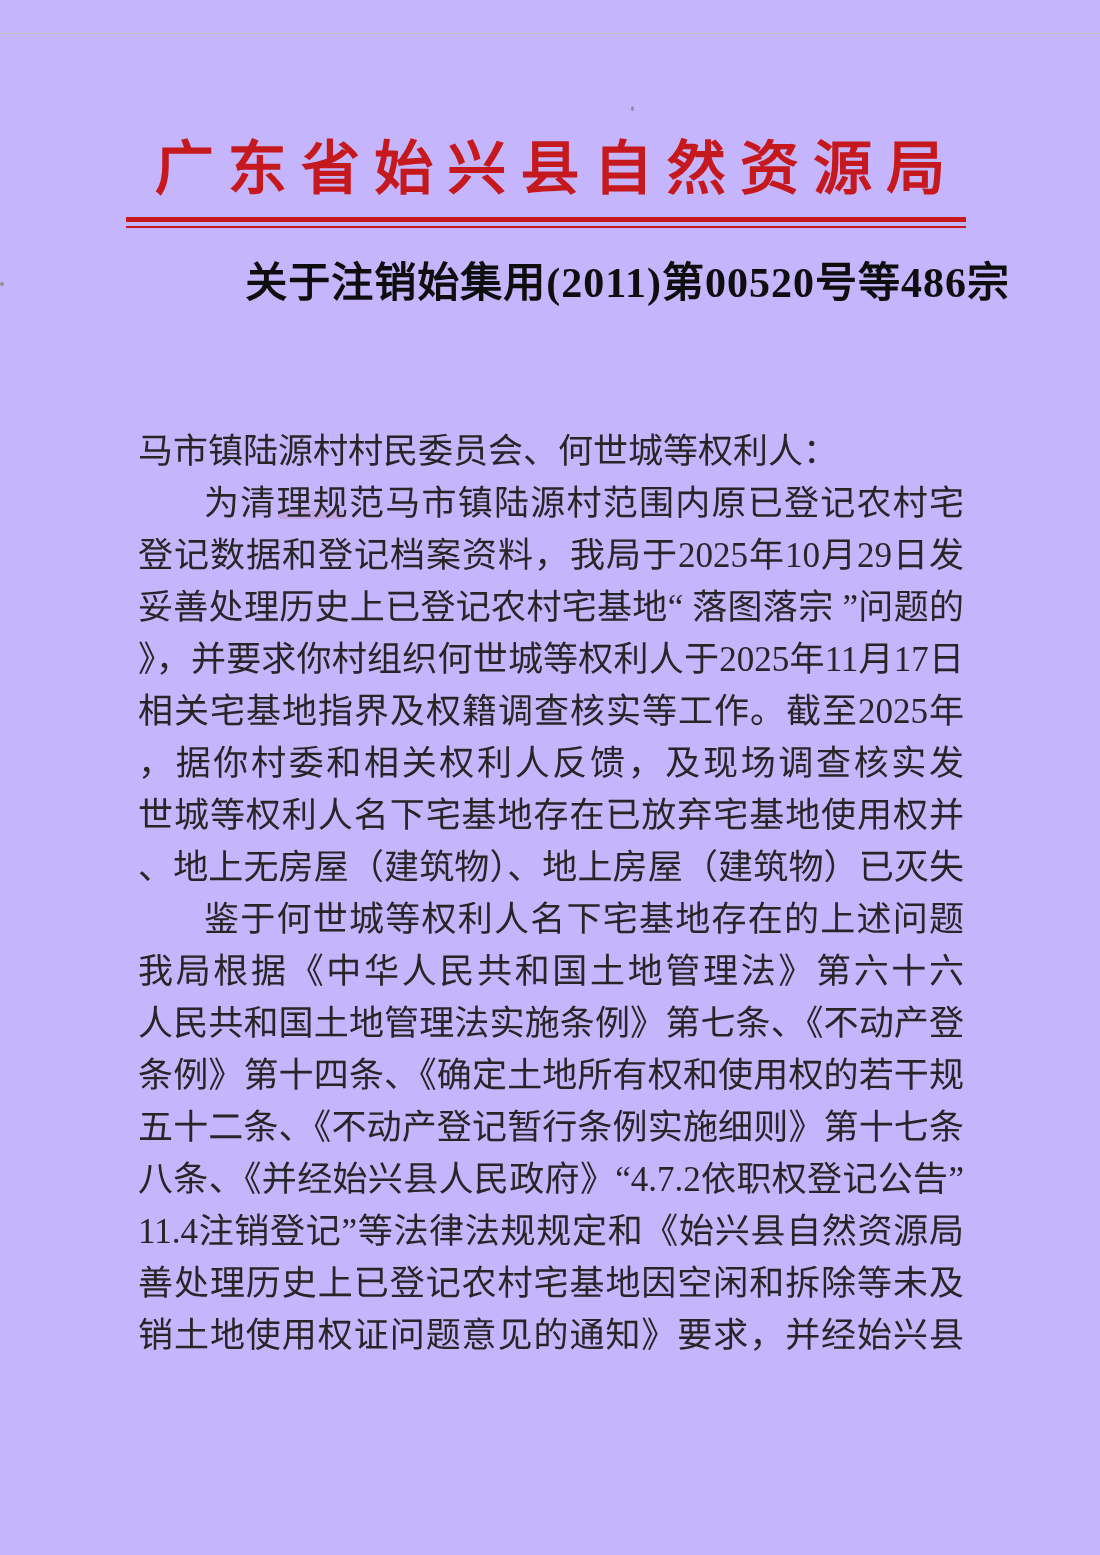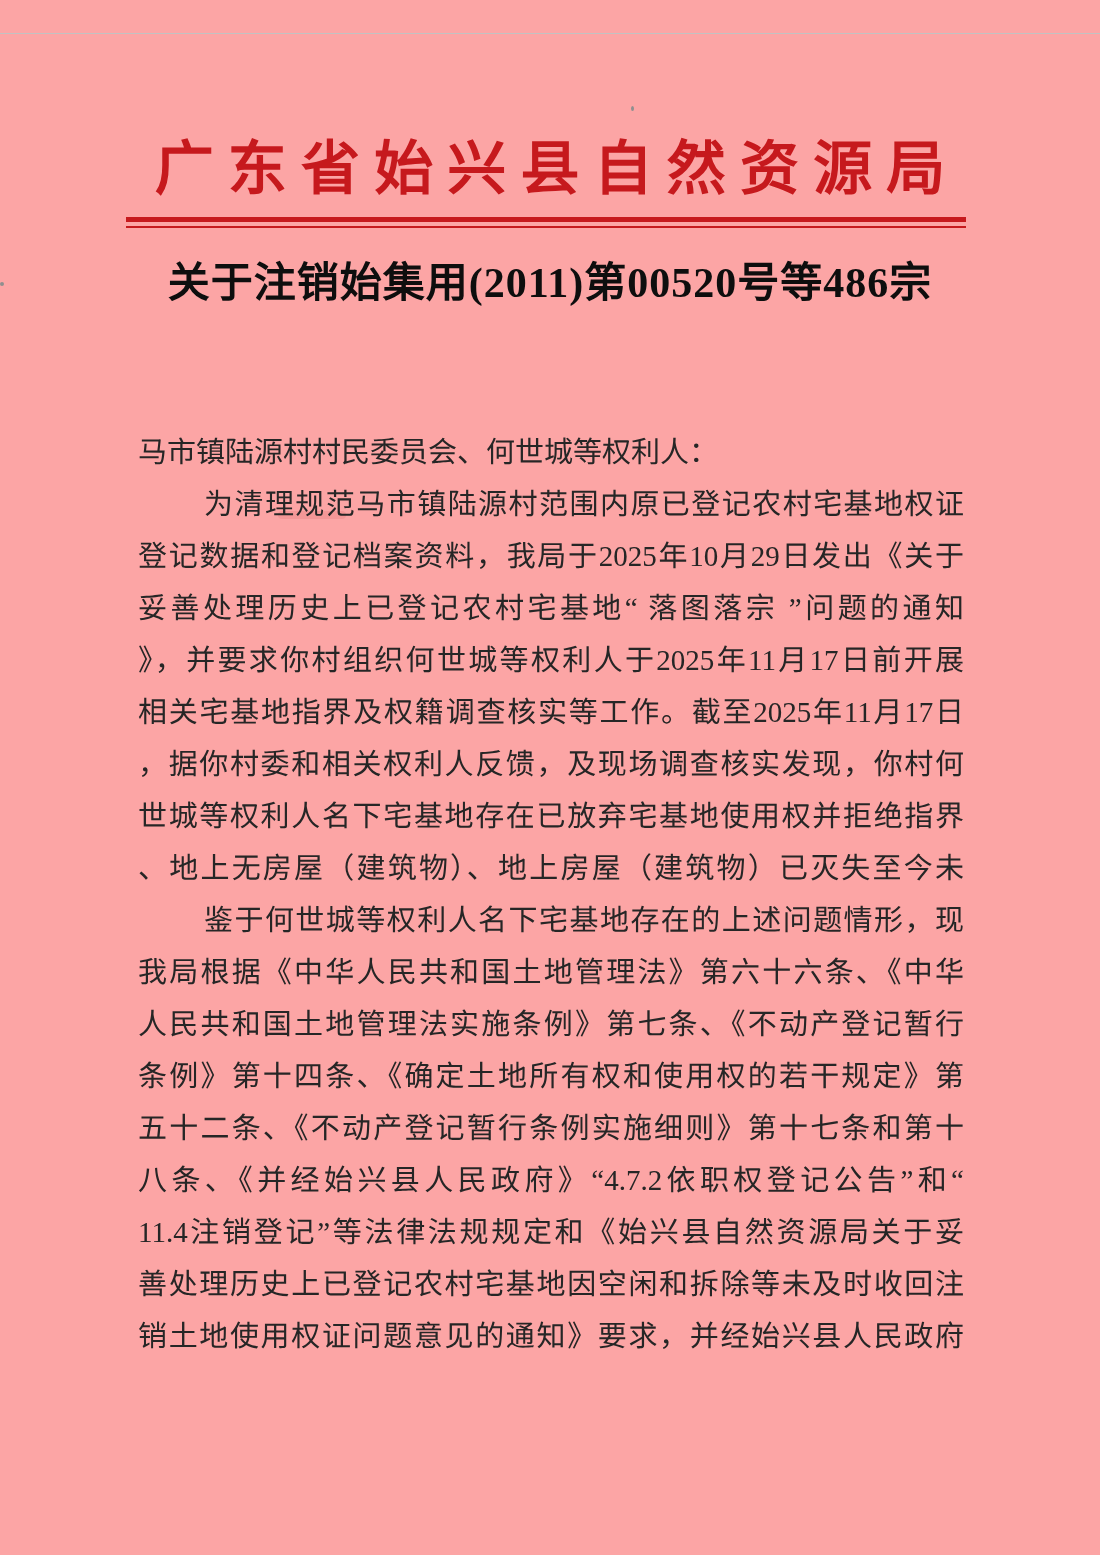--- a/index.html
+++ b/index.html
@@ -5,21 +5,21 @@
   html, body {
     margin: 0;
     padding: 0;
     background: #e9e9e9;
   }
   .page {
     position: relative;
     width: 1100px;
     height: 1555px;
     margin: 0 auto;
-    background: #fca5a5;
+    background: #c4b5fd;
     overflow: hidden;
     font-family: "Liberation Serif", "DejaVu Serif", serif;
   }
   
   .scan-line-top {
     position: absolute;
     top: 33px;
     left: 0;
     width: 100%;
     height: 1px;
@@ -57,34 +57,34 @@
     height: 4px;
     border-top: 5px solid #c6191d;
     border-bottom: 2px solid #c6191d;
     background: transparent;
   }
   .notice-title {
     position: absolute;
     top: 256px;
     left: 90px;
     width: 920px;
-    text-align: center;
+    text-align: right;
     font-size: 42px;
     line-height: 54px;
     font-weight: 700;
     color: #0e0e0e;
     letter-spacing: 1px;
   }
   .body-text {
     position: absolute;
     top: 426px;
     left: 138px;
     width: 826px;
     color: #262626;
-    font-size: 29px;
+    font-size: 35px;
   }
   .line {
     height: 52px;
     line-height: 52px;
     white-space: nowrap;
     overflow: hidden;
   }
   .line.just {
     white-space: normal;
     text-align: justify;

